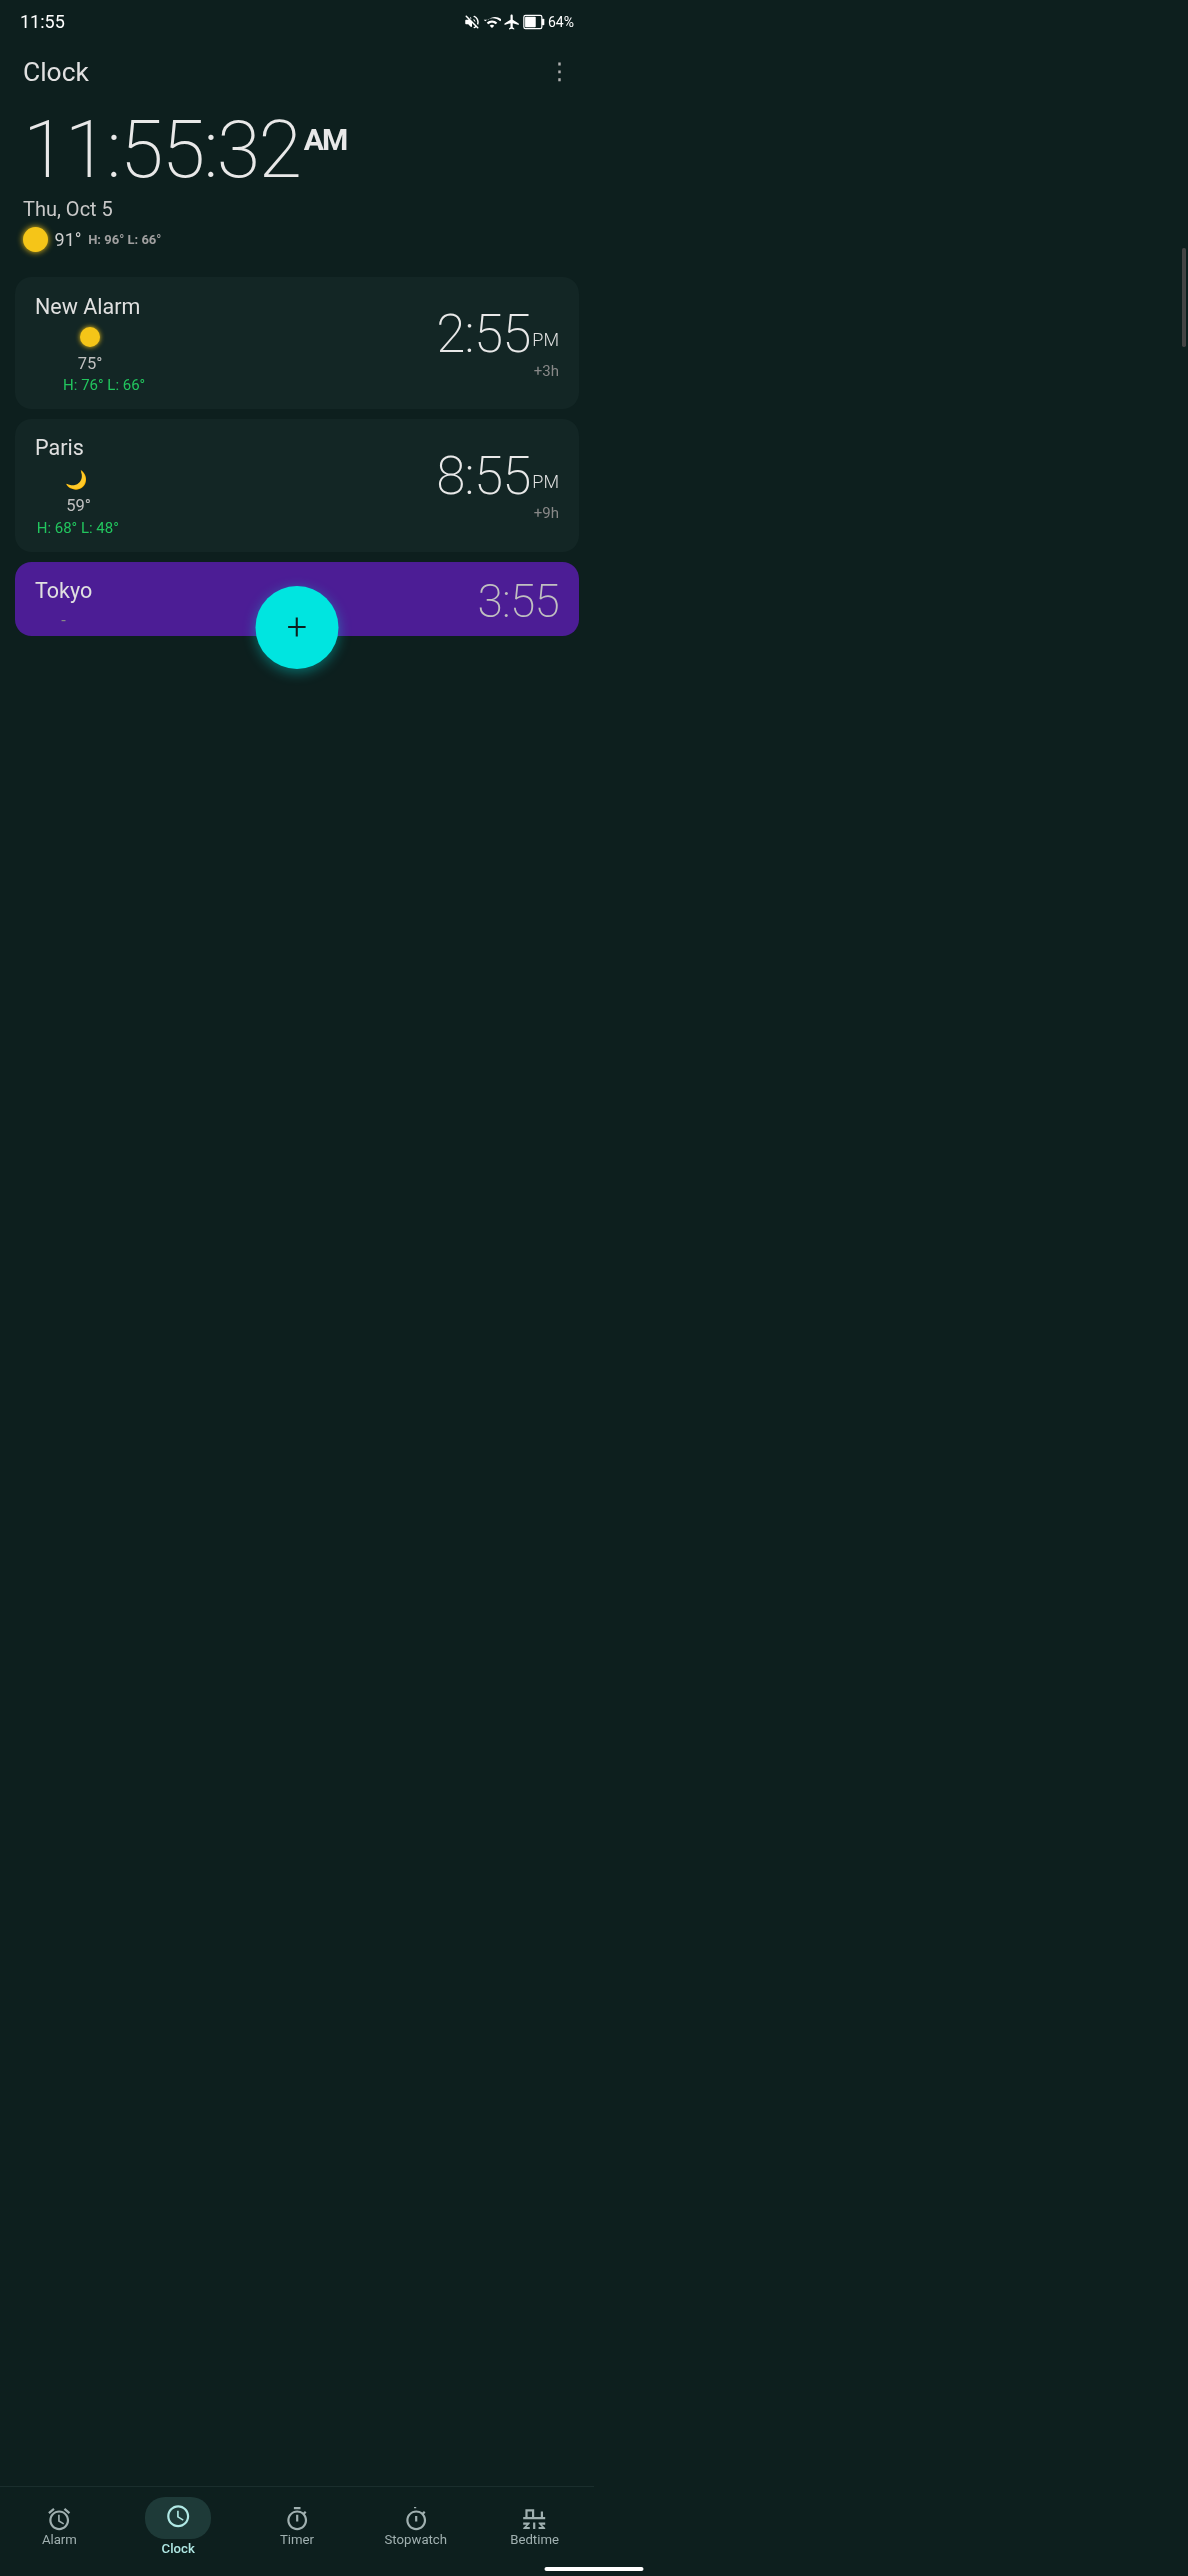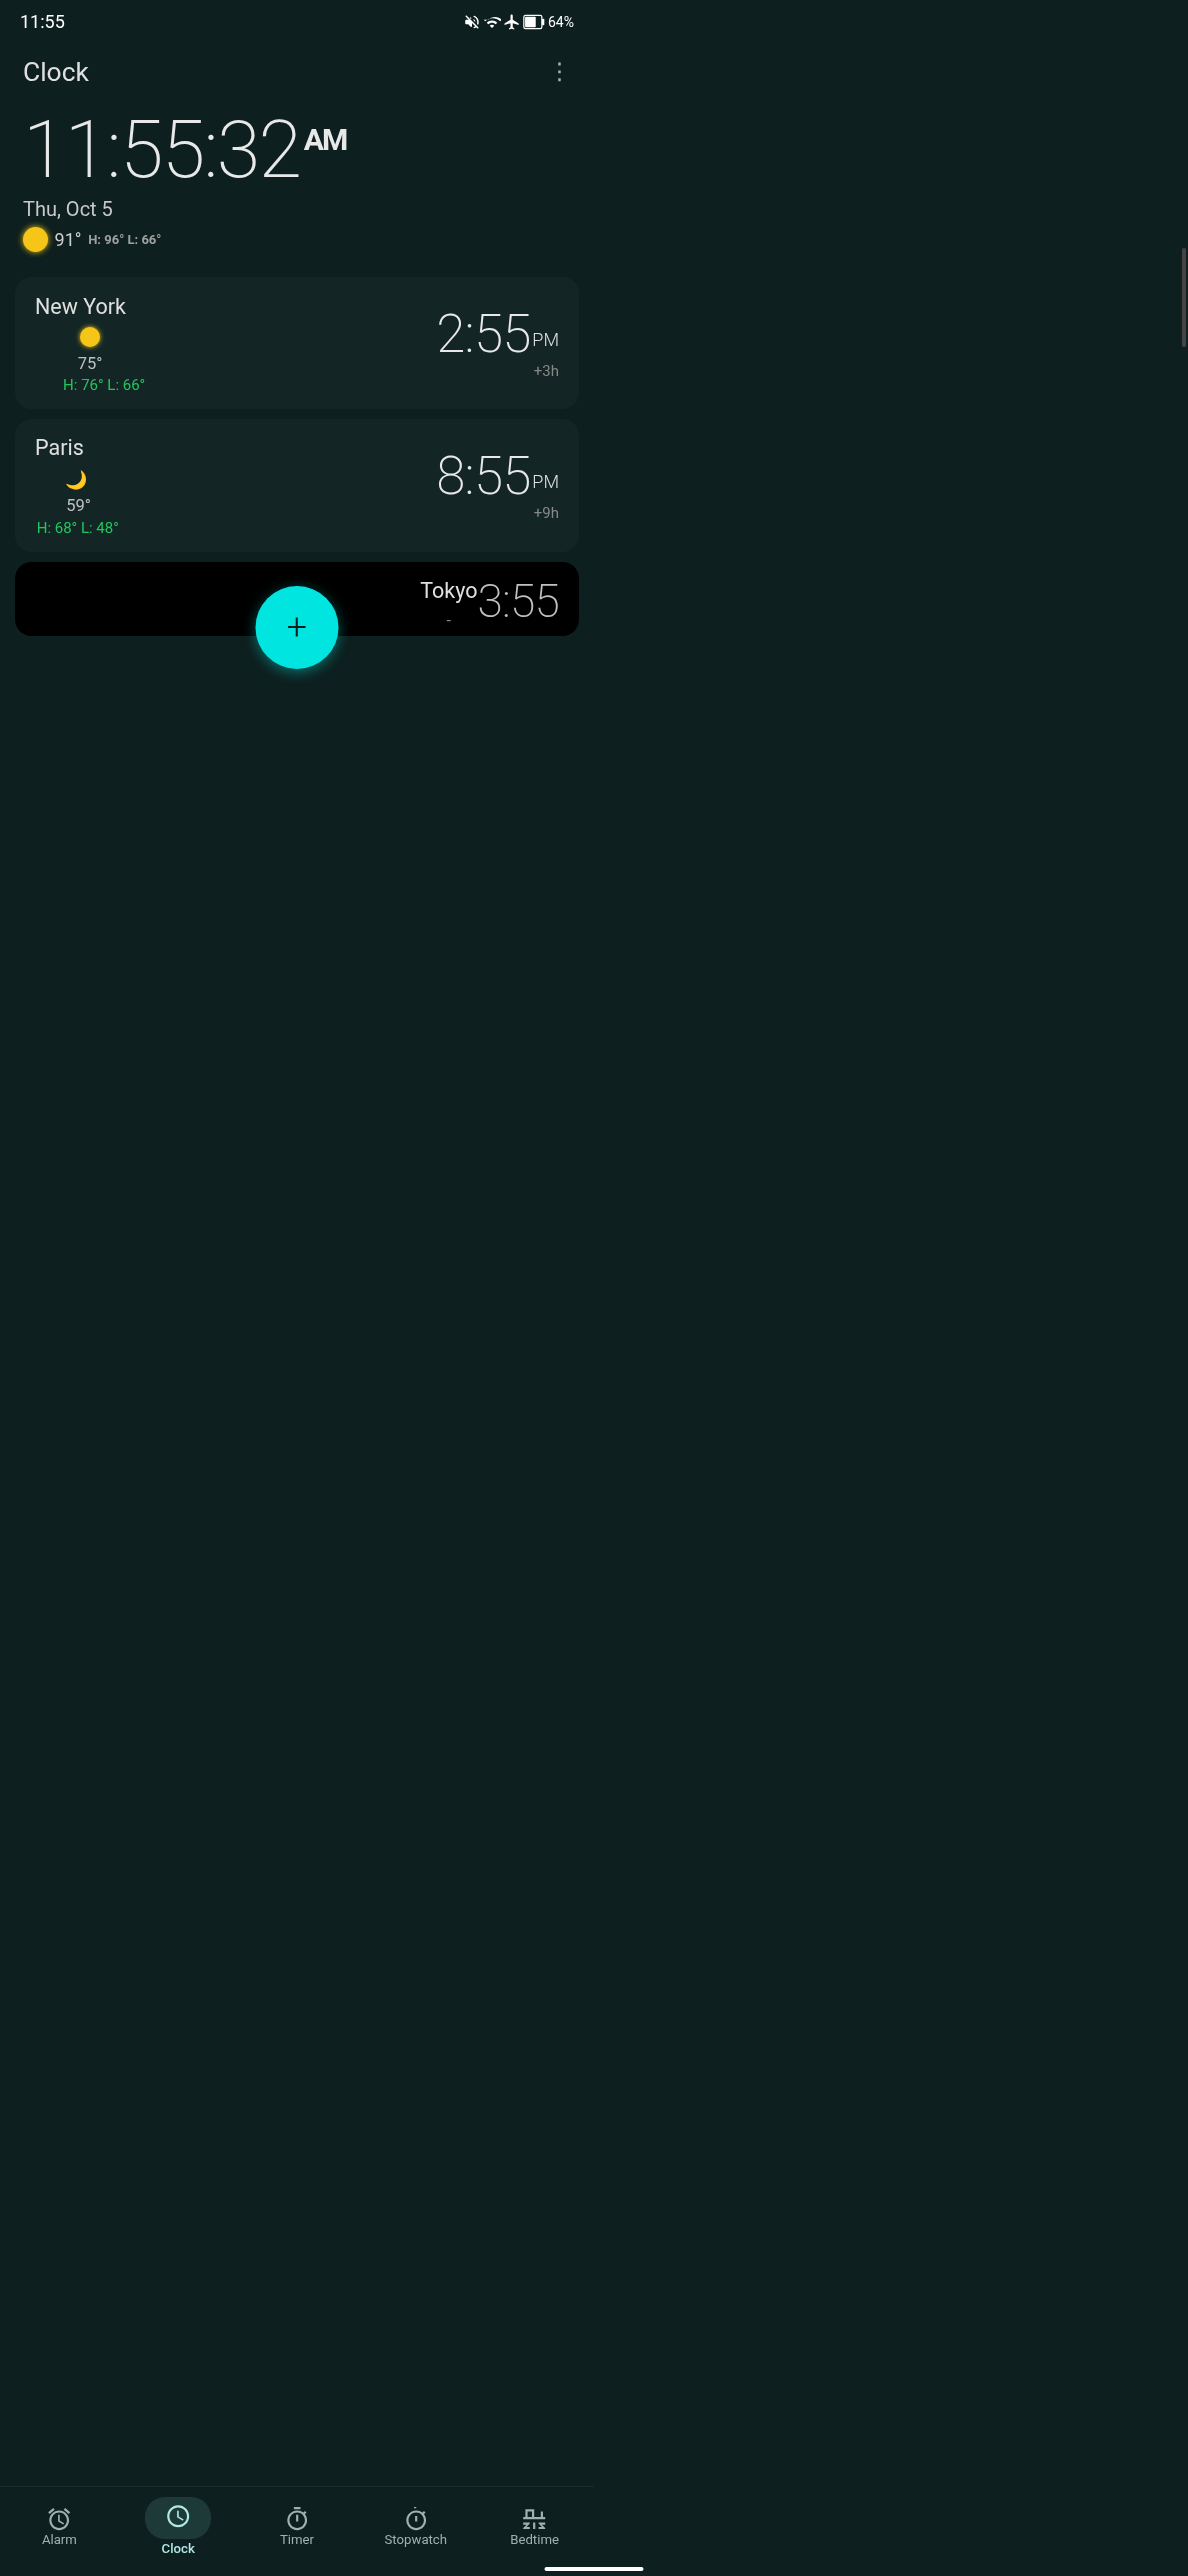--- a/index.html
+++ b/index.html
@@ -213,25 +213,25 @@
     }
 
     .city-offset {
       font-size: 15px;
       color: #888;
       margin-top: 1.7px;
     }
 
     
     .clock-card-partial {
-      background: #000000;
+      background: #4c1d95;
       border-radius: 16.5px;
       padding: 16.5px 20px 15px 20px;
       display: flex;
-      justify-content: flex-end;
+      justify-content: space-between;
       align-items: flex-start;
       height: 74px;
       overflow: hidden;
     }
 
     .fab {
       position: absolute;
       left: 50%;
       transform: translateX(-50%);
       top: -50px;
@@ -370,21 +370,21 @@
     <span class="weather-hl">
       <span>H: 96°</span>&nbsp;<span>L: 66°</span>
     </span>
   </div>
 </div>
 
 <div class="world-clocks">
 
   <div class="clock-card">
     <div class="clock-card-left">
-      <div class="city-name">New York</div>
+      <div class="city-name">New Alarm</div>
       <div class="city-weather-row">
         <div class="city-weather-icon-sun"></div>
         <span class="city-temp">75°</span>
       </div>
       <div style="margin-left:26.4px; margin-top:3.3px;">
         <span class="city-hl">H: 76° L: 66°</span>
       </div>
     </div>
     <div class="clock-card-right">
       <div>

